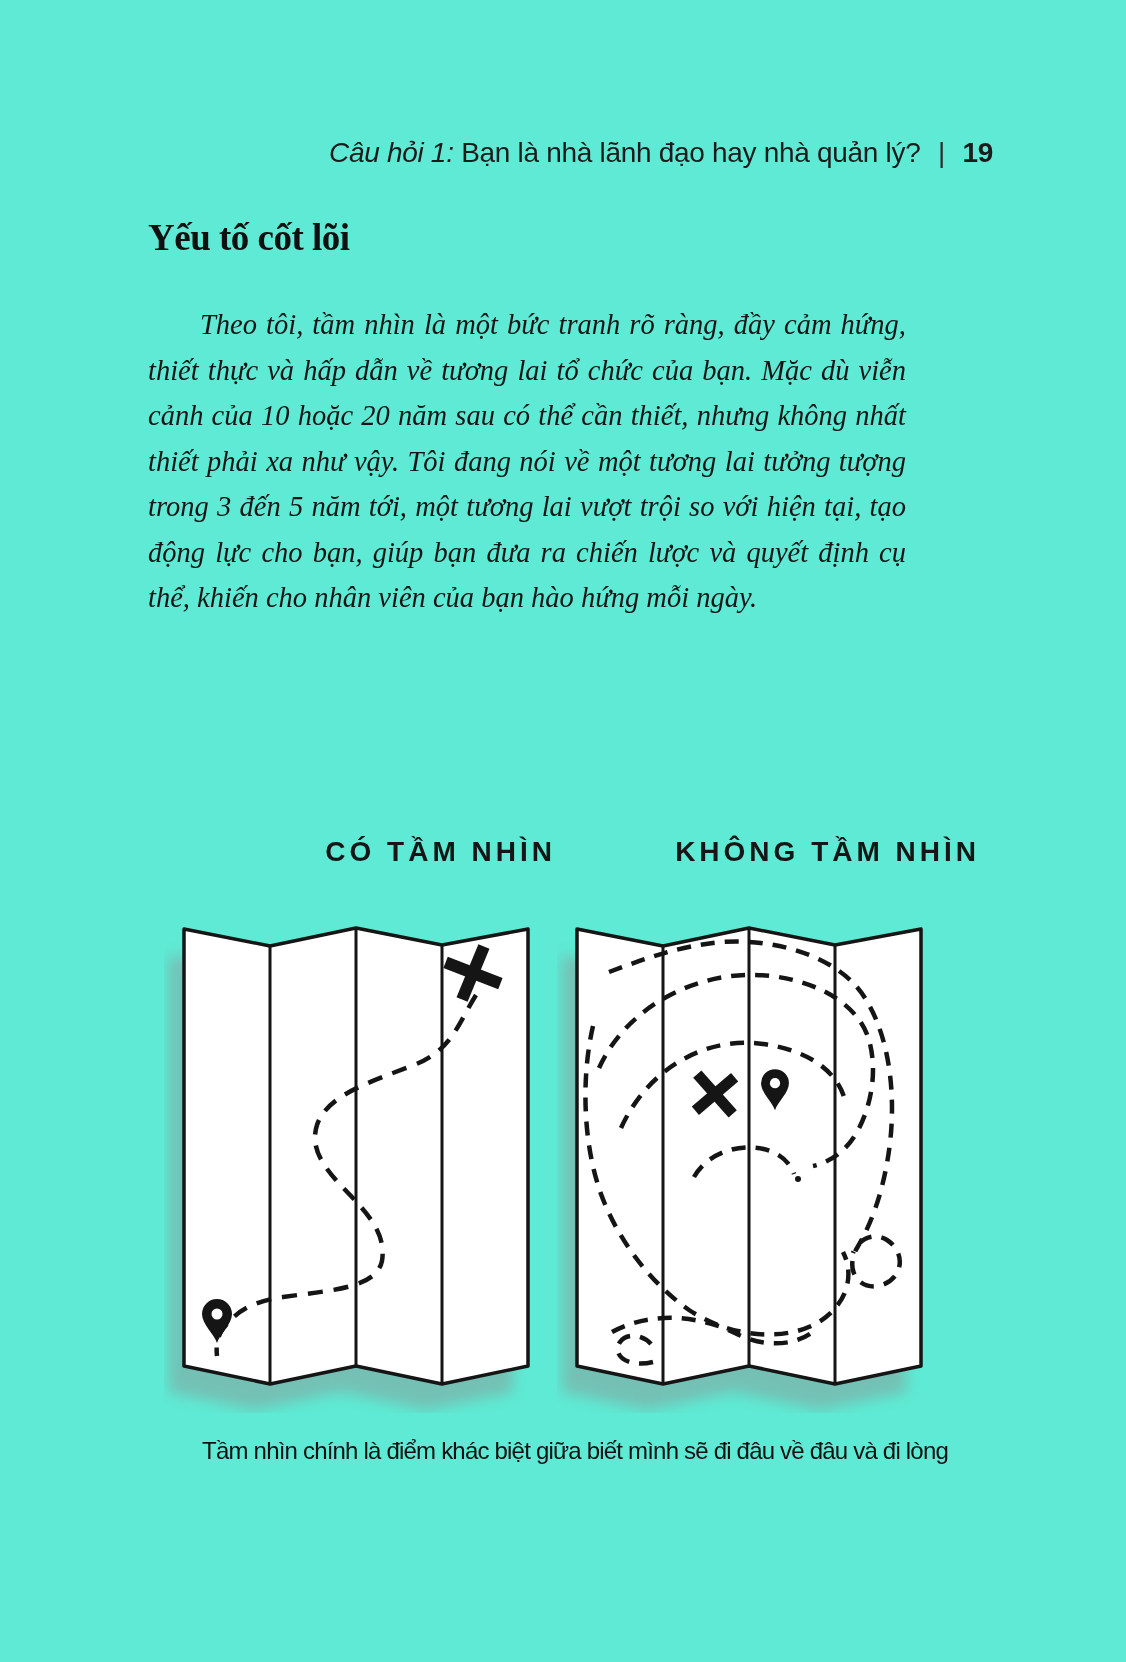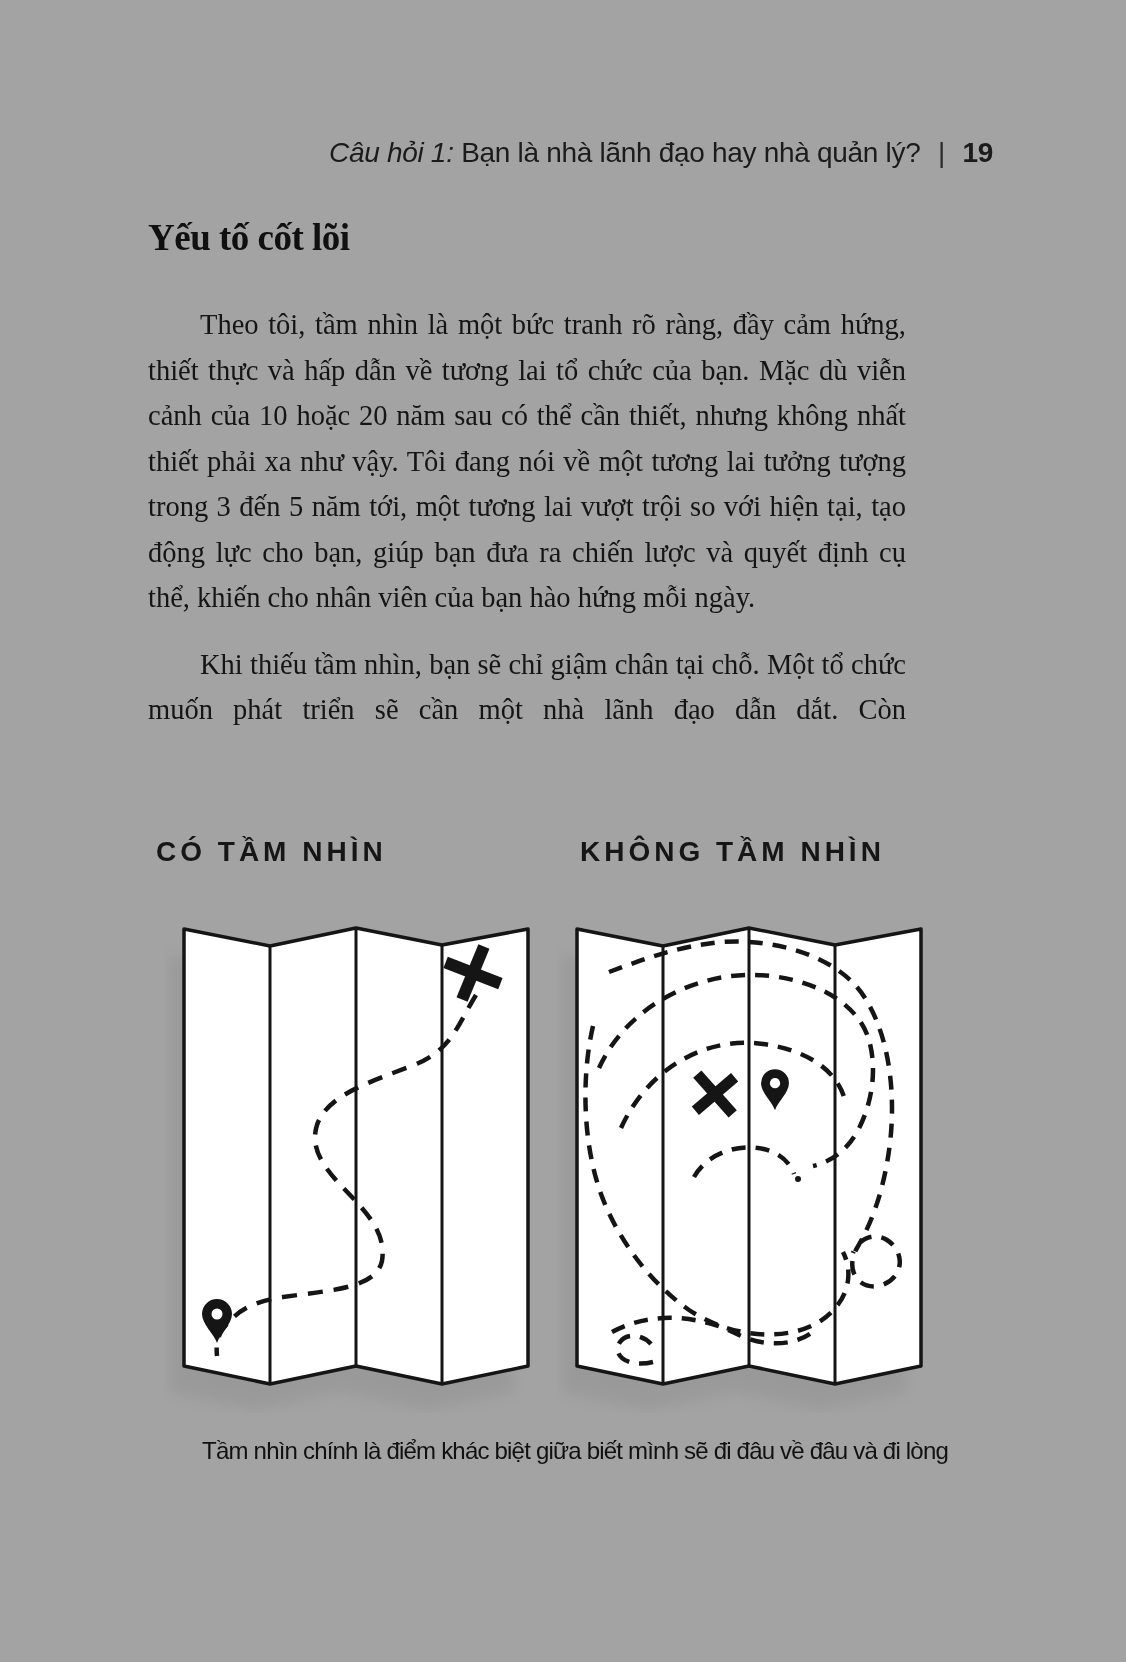--- a/index.html
+++ b/index.html
@@ -1,19 +1,19 @@
 <!DOCTYPE html>
 <html><head>
 <meta charset="utf-8">
 <style>
   html,body{margin:0;padding:0;background:#e8e8e8;}
   .page{
     position:relative;
     width:1126px;height:1662px;
-    background:#a3a3a3;
+    background:#5eead4;
     overflow:hidden;
     font-family:"Liberation Sans","DejaVu Sans",sans-serif;
     color:#1a1a1a;
   }
   .running-header{
     position:absolute;left:148px;top:136px;width:845px;
     text-align:right;
     font-size:28px;line-height:34px;letter-spacing:-0.3px;
     color:#1b1b1b;white-space:nowrap;
   }
@@ -25,26 +25,26 @@
     font-size:37px;font-weight:700;letter-spacing:-0.5px;
     color:#101010;
     font-family:Liberation Serif, serif;
   }
   .body-text{
     position:absolute;left:148px;top:302px;width:758px;
     font-family:"Liberation Serif","DejaVu Serif",serif;
     font-size:28.5px;line-height:45.5px;
     text-align:justify;color:#151515;
   }
-  .body-text p{margin:0;text-indent:52px;}
+  .body-text p{margin:0;text-indent:52px;font-style:italic;}
   .body-text p.first{margin-bottom:21px;}
   .body-text p.cont{text-align-last:justify;}
   .map-label{
     position:absolute;top:836px;width:400px;
-    text-align:left;
+    text-align:right;
     font-size:28px;font-weight:700;letter-spacing:4px;
     color:#161616;white-space:nowrap;
   }
   .map-label.left{left:156px;}
   .map-label.right{left:580px;}
   .map-svg{position:absolute;top:898px;width:380px;height:515px;}
   .map-svg.left{left:164px;}
   .map-svg.right{left:557px;}
   .figure-caption{
     position:absolute;left:148px;top:1428px;width:800px;
@@ -63,21 +63,20 @@
     <span> </span>
     <span class="chapter-title">Bạn là nhà lãnh đạo hay nhà quản lý?</span>
     <span class="sep">|</span>
     <span class="pagenum">19</span>
   </div>
 
   <div class="section-title">Yếu tố cốt lõi</div>
 
   <div class="body-text">
     <p class="first">Theo tôi, tầm nhìn là một bức tranh rõ ràng, đầy cảm hứng, thiết thực và hấp dẫn về tương lai tổ chức của bạn. Mặc dù viễn cảnh của 10 hoặc 20 năm sau có thể cần thiết, nhưng không nhất thiết phải xa như vậy. Tôi đang nói về một tương lai tưởng tượng trong 3 đến 5 năm tới, một tương lai vượt trội so với hiện tại, tạo động lực cho bạn, giúp bạn đưa ra chiến lược và quyết định cụ thể, khiến cho nhân viên của bạn hào hứng mỗi ngày.</p>
-    <p class="cont">Khi thiếu tầm nhìn, bạn sẽ chỉ giậm chân tại chỗ. Một tổ chức muốn phát triển sẽ cần một nhà lãnh đạo dẫn dắt. Còn</p>
   </div>
 
   <div class="map-label left">CÓ TẦM NHÌN</div>
   <div class="map-label right">KHÔNG TẦM NHÌN</div>
 
   <svg class="map-svg left" viewBox="0 0 380 515" xmlns="http://www.w3.org/2000/svg">
     <defs>
       <filter id="blur-l" x="-20%" y="-20%" width="140%" height="140%">
         <feGaussianBlur stdDeviation="7"></feGaussianBlur>
       </filter>

